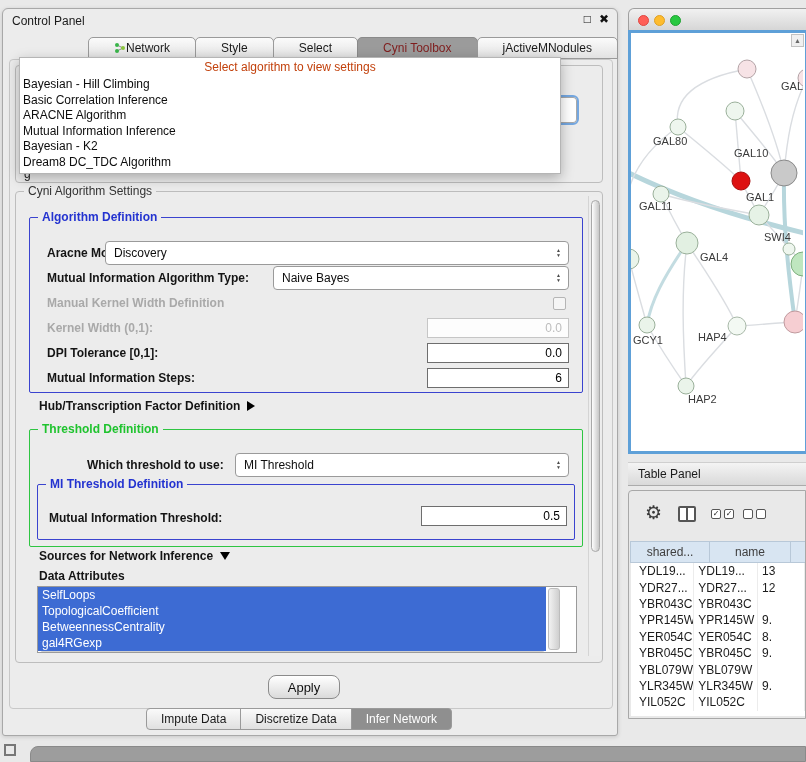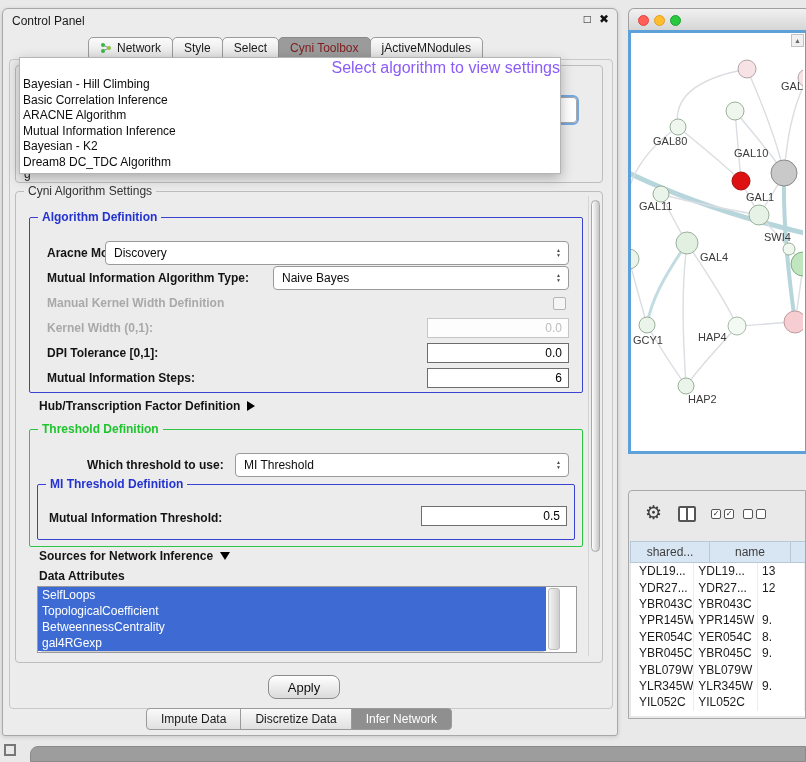--- a/index.html
+++ b/index.html
@@ -10,42 +10,42 @@
   
   .cp-window { position:absolute; left:2px; top:8px; width:616px; height:728px;
     background:#ececec; border:1px solid #a8a8a8; border-radius:6px 6px 3px 3px;
     box-shadow:0 1px 4px rgba(0,0,0,.15); }
   .cp-titlebar { position:absolute; left:0; top:0; right:0; height:24px;
     display:flex; align-items:center; padding:0 9px; font-size:12px; color:#1a1a1a; }
   .cp-btns { position:absolute; right:8px; top:3px; display:flex; gap:8px; font-size:12px; color:#111; }
   .cp-btns span { cursor:default; }
 
   .tabs { position:absolute; left:86px; top:28px; height:22px; display:flex; z-index:1; }
-  .tab { height:22px; padding:0 11px; display:flex; align-items:center; gap:5px; font-size:12px;
+  .tab { height:22px; padding:0 25px; display:flex; align-items:center; font-size:12px;
     color:#1a1a1a; background:linear-gradient(#fbfbfb,#e2e2e2); border:1px solid #9a9a9a;
     border-radius:5px 5px 0 0; margin-left:-1px; white-space:nowrap; }
   .tab.active { background:#9b9b9b; color:#7f1d1d; border-color:#8a8a8a; }
   .tabicon { display:flex; }
 
   .content-frame { position:absolute; left:6px; top:50px; width:604px; height:650px;
     border:1px solid #c8c8c8; border-radius:4px; }
 
   
   .ghost-group { position:absolute; left:12px; top:56px; width:588px; height:118px;
     border:1px solid #bdbdbd; border-radius:4px; z-index:1; }
   .ghost-fragment { position:absolute; left:21px; top:158px; z-index:2; font-size:12px; color:#222; }
   .ghost-combo { position:absolute; left:98px; top:86px; width:478px; height:30px;
     border:2px solid #74a7e0; border-radius:6px; background:#fff;
     box-shadow:inset 0 0 0 1px #a8a8a8; z-index:2; }
 
   
   .algo-popup { position:absolute; left:16px; top:48px; width:542px; z-index:3;
     background:#ffffff; border:1px solid #b5b5b5; box-shadow:0 4px 12px rgba(0,0,0,.28);
     padding-bottom:3px; }
-  .dd-placeholder { height:19px; line-height:19px; text-align:right; color:#8b5cf6; font-size:16px; }
+  .dd-placeholder { height:19px; line-height:19px; text-align:center; color:#c2410c; font-size:12px; }
   .dd-item { height:15.5px; line-height:15.5px; padding-left:3px; font-size:12px; color:#0d0d0d; white-space:nowrap; }
   .dd-item.selected { font-weight:normal; }
 
   
   .settings-group { position:absolute; left:12px; top:182px; width:588px; height:472px;
     border:1px solid #bdbdbd; border-radius:4px; }
   .group-title { position:absolute; top:-8px; left:8px; background:#ececec; padding:0 4px;
     font-size:12px; color:#333; white-space:nowrap; }
   .group-title.blue { color:#2433d0; font-weight:bold; }
   .group-title.green { color:#1fc32e; font-weight:bold; }
@@ -356,20 +356,23 @@
           <text x="133" y="208" font-size="11" fill="#3a3a3a" font-family="&quot;Liberation Sans&quot;, sans-serif">SWI4</text>
           <text x="69" y="228" font-size="11" fill="#3a3a3a" font-family="&quot;Liberation Sans&quot;, sans-serif">GAL4</text>
           <text x="2" y="311" font-size="11" fill="#3a3a3a" font-family="&quot;Liberation Sans&quot;, sans-serif">GCY1</text>
           <text x="67" y="308" font-size="11" fill="#3a3a3a" font-family="&quot;Liberation Sans&quot;, sans-serif">HAP4</text>
           <text x="57" y="370" font-size="11" fill="#3a3a3a" font-family="&quot;Liberation Sans&quot;, sans-serif">HAP2</text>
         </svg>
       <div class="net-scroll-btn">▲</div>
     </div>
   </div>
 
+  <div class="tp-header">
+    <span>Table Panel</span>
+  </div>
 
   <div class="table-window">
     <div class="tw-toolbar">
       <span class="gear">⚙</span>
       <span class="colicon">
           <div></div>
         </span>
       <span class="checkpair checked">
         <span class="mini-box">✓</span>
           <span class="mini-box">✓</span>

